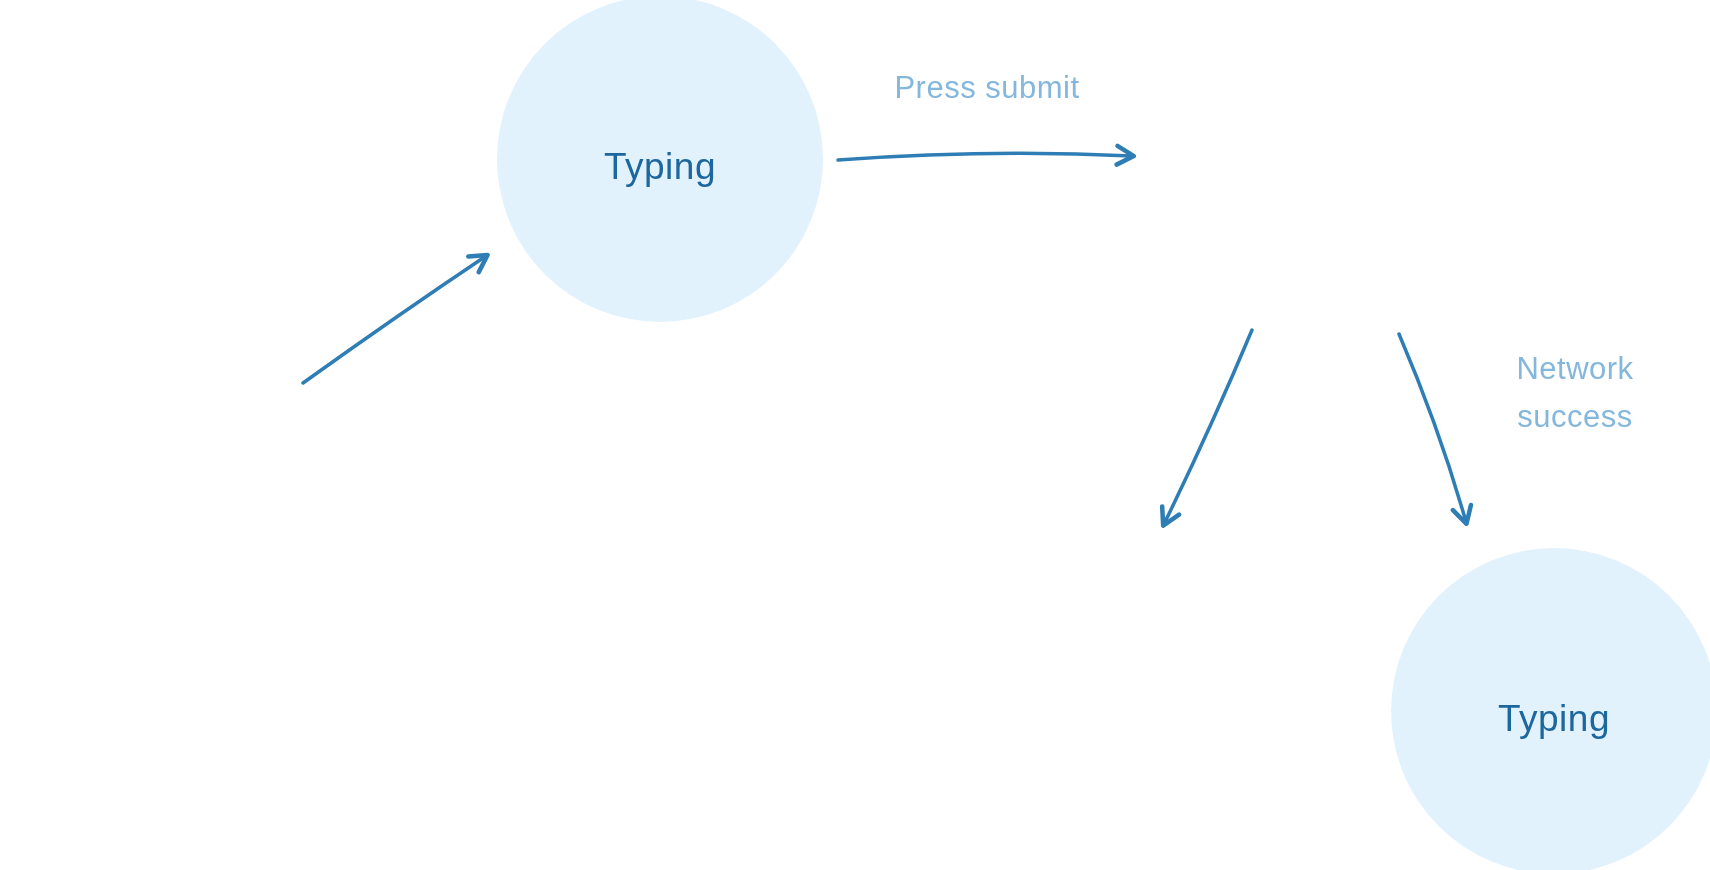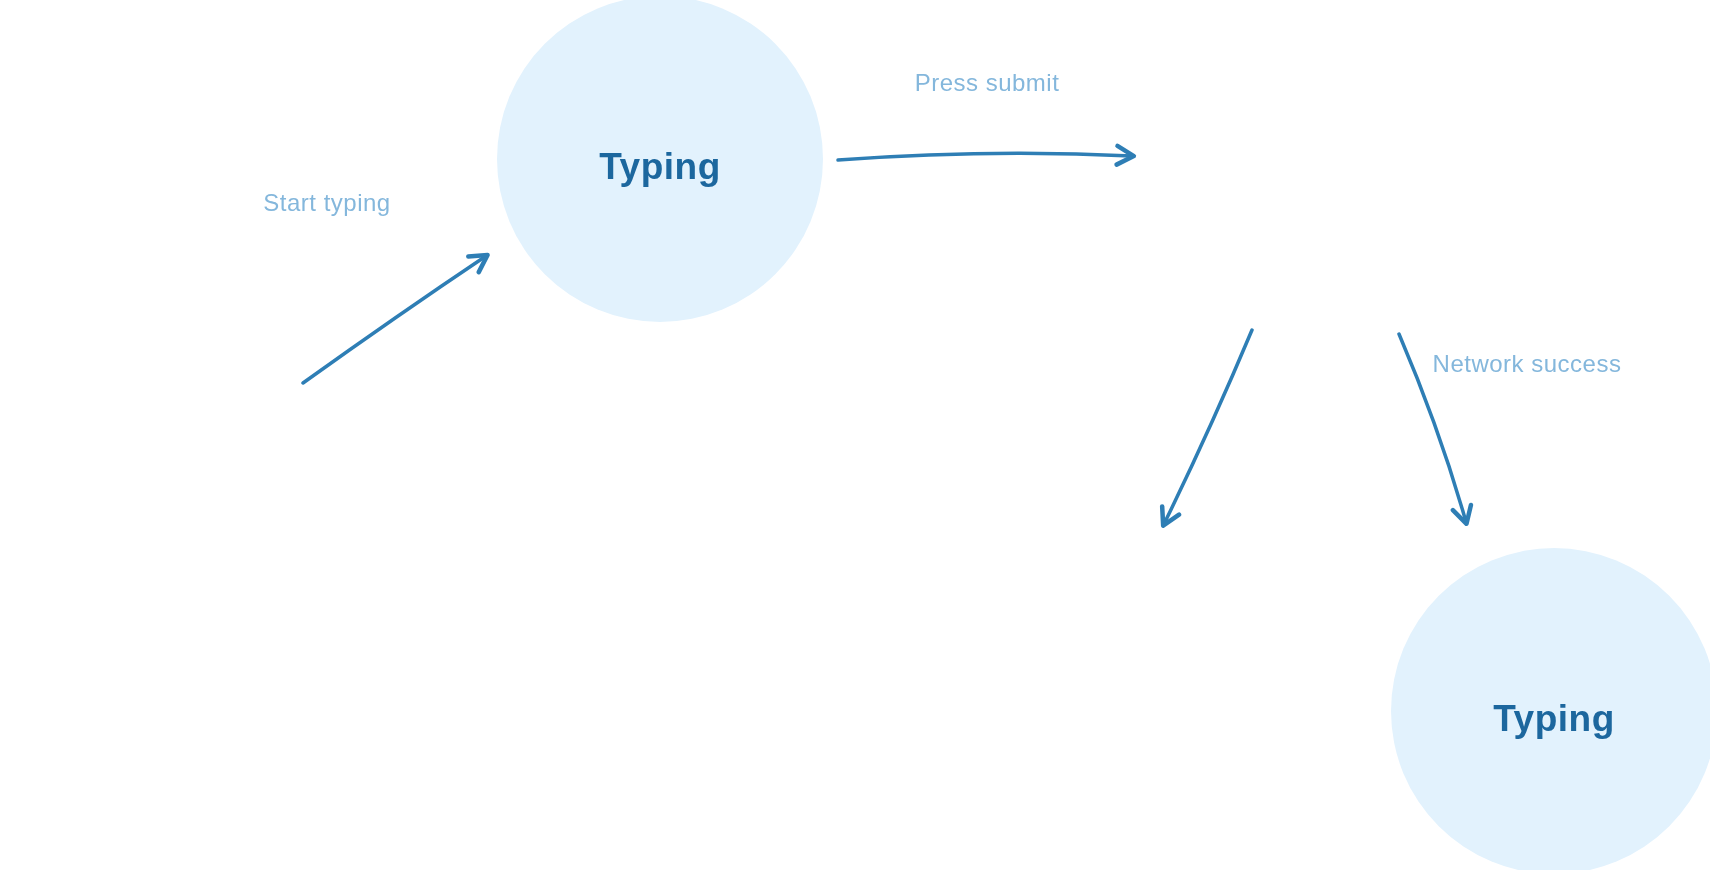--- a/index.html
+++ b/index.html
@@ -32,21 +32,21 @@
     height: 326px;
     border-radius: 50%;
     background: var(--node-fill);
     display: flex;
     align-items: center;
     justify-content: center;
   }
   .node-label {
     color: var(--node-text);
     font-size: 37px;
-    font-weight: 700;
+    font-weight: 400;
     letter-spacing: 0.5px;
     text-align: center;
     margin-top: 16px;
   }
   .node-empty      { left: 11px;   top: 338px; }
   .node-typing     { left: 497px;  top: -4px;  }
   .node-submitting { left: 1165px; top: 0px;   }
   .node-error      { left: 922px;  top: 545px; }
   .node-success    { left: 1391px; top: 548px; }
 
@@ -59,49 +59,48 @@
   }
   .edge-path {
     fill: none;
     stroke: var(--arrow-color);
     stroke-width: 3.5;
     stroke-linecap: round;
   }
   .edge-label {
     position: absolute;
     color: var(--edge-label-color);
-    font-size: 24px;
+    font-size: 31px;
     font-weight: 500;
     letter-spacing: 0.5px;
     text-align: center;
     line-height: 1.55;
   }
   .label-start-typing    { left: 227px;  top: 184px; width: 200px; }
   .label-press-submit    { left: 847px;  top: 64px;  width: 280px; }
   .label-network-error   { left: 983px;  top: 345px; width: 210px; }
-  .label-network-success { left: 1412px; top: 345px; width: 230px; }
+  .label-network-success { left: 1460px; top: 345px; width: 230px; }
 </style>
 </head>
 <body>
 
 <div class="canvas">
 
   <svg class="edges-svg" viewBox="0 0 1710 870" xmlns="http://www.w3.org/2000/svg">
     <defs>
       <marker id="arrowhead" viewBox="0 0 14 14" refX="10" refY="7" markerWidth="7.5" markerHeight="7.5" orient="auto-start-reverse">
         <path d="M2,2 L11,7 L2,12" fill="none" style="stroke: var(--arrow-color); stroke-width: 2.4; stroke-linecap: round; stroke-linejoin: round;"></path>
       </marker>
     </defs>
     <path class="edge-path" d="M303,383 Q398,315 486,256" marker-end="url(#arrowhead)"></path>
     <path class="edge-path" d="M838,160 Q990,149 1132,156" marker-end="url(#arrowhead)"></path>
     <path class="edge-path" d="M1252,330 Q1210,430 1164,524" marker-end="url(#arrowhead)"></path>
     <path class="edge-path" d="M1399,334 Q1440,430 1466,522" marker-end="url(#arrowhead)"></path>
   </svg>
 
-  <div class="edge-label label-start-typing">Start typing</div>
   <div class="edge-label label-press-submit">Press submit</div>
   <div class="edge-label label-network-success">Network success</div>
 
   <div class="node node-typing">
     <span class="node-label">Typing</span>
   </div>
   <div class="node node-success">
     <span class="node-label">Typing</span>
   </div>
 

